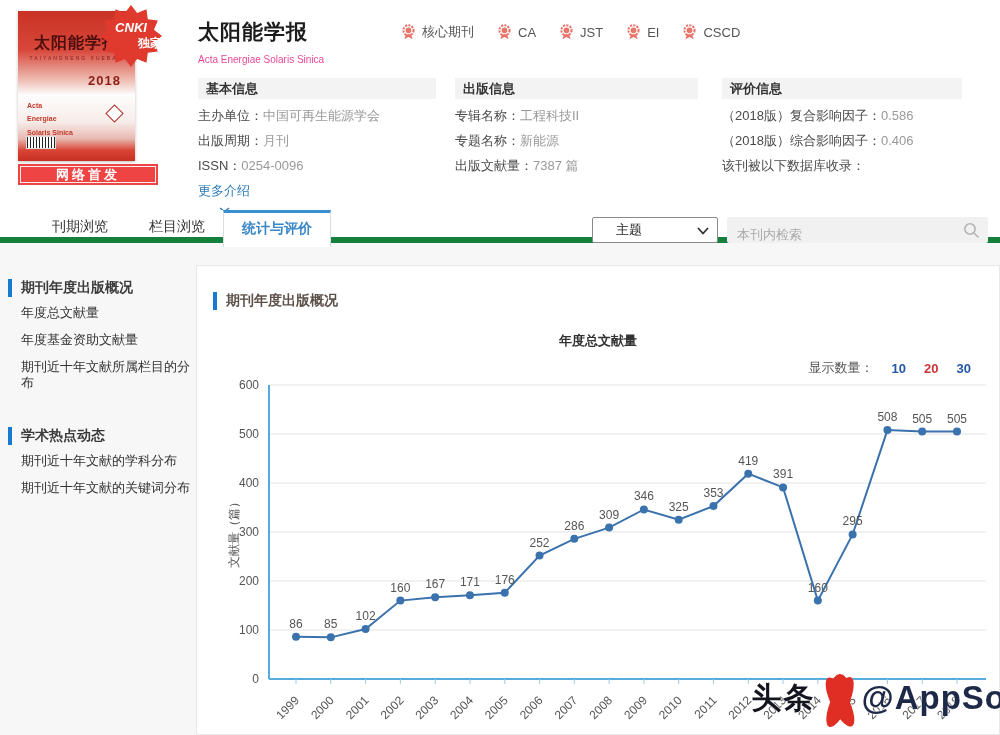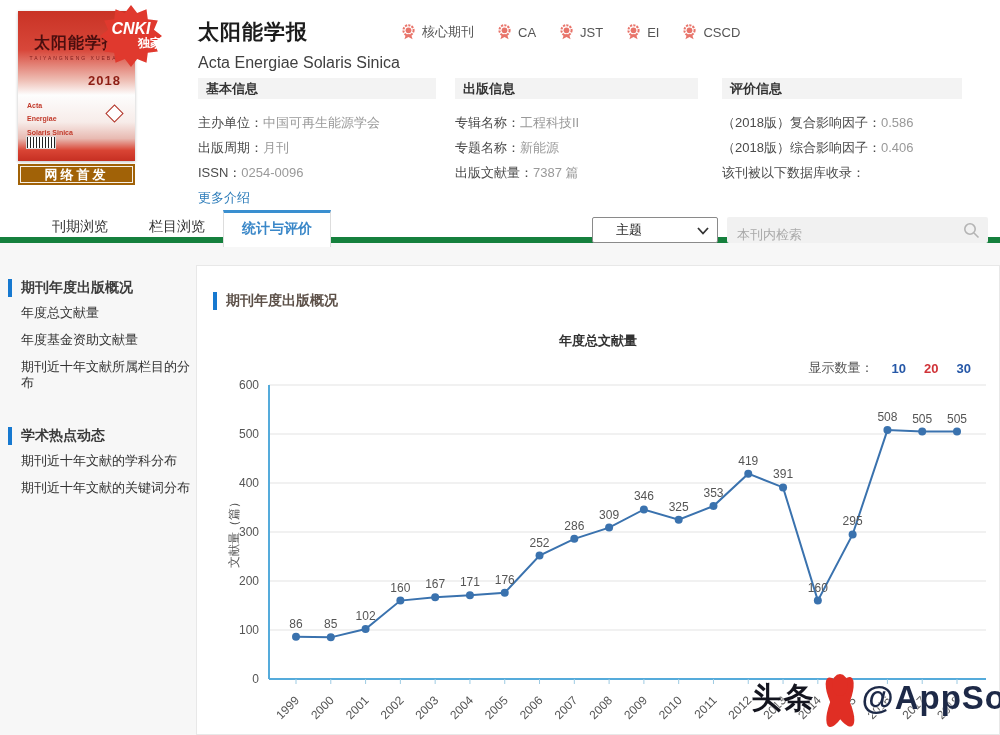--- a/index.html
+++ b/index.html
@@ -14,41 +14,41 @@
            background:linear-gradient(180deg,#c93325 0%,#d8473a 26%,#eebdb3 46%,#fdfdfd 56%,#f7ece9 74%,#e8baB2 85%,#d94434 93%,#c62f22 100%);
            box-shadow:0 1px 3px rgba(0,0,0,.25); }
   .cover-title { position:absolute; left:0; top:22px; width:100%; text-align:center; font-size:16px; font-weight:bold; color:#4a0e0e; letter-spacing:1px; }
   .cover-pinyin { position:absolute; left:0; top:44px; width:100%; text-align:center; font-size:5px; color:#7e1d1d; letter-spacing:2px; }
   .cover-year { position:absolute; right:14px; top:62px; font-size:13px; font-weight:bold; color:#8d1d14; letter-spacing:1px; }
   .cover-latin { position:absolute; left:9px; top:88px; font-size:7px; font-weight:bold; color:#c23a2b; line-height:1.9; }
   .cover-logo { position:absolute; right:14px; top:96px; width:13px; height:13px; background:#fff; border:1.5px solid #b03024; transform:rotate(45deg); }
   .cover-barcode { position:absolute; left:8px; bottom:12px; width:30px; height:13px; background:#fff;
                    background-image:repeating-linear-gradient(90deg,#222 0 1px,#fff 1px 3px); border:1px solid #ddd; }
   .cover-press { position:absolute; right:6px; bottom:13px; font-size:4px; color:#9c2a1e; }
-  .banner { position:absolute; left:18px; top:164px; width:117px; height:21px; background:#a16207;
+  .banner { position:absolute; left:18px; top:164px; width:140px; height:21px; background:#ef4444;
             color:#fff; font-size:13px; font-weight:bold; letter-spacing:3px; text-align:center; line-height:21px;
             outline:1px solid rgba(255,255,255,.9); outline-offset:-3px; }
   
   .cnki-badge { position:absolute; left:100px; top:5px; width:62px; height:62px; z-index:5; }
   .cnki-badge svg { position:absolute; left:0; top:0; }
-  .cnki-line1 { position:absolute; left:0; top:15px; width:100%; text-align:center; color:#fff; font-size:16px; font-weight:bold; font-style:italic; }
+  .cnki-line1 { position:absolute; left:0; top:15px; width:100%; text-align:center; color:#fff; font-size:13px; font-weight:bold; font-style:italic; }
   .cnki-line2 { position:absolute; left:0; top:30px; width:100%; text-align:right; color:#fff; font-size:12px; font-weight:bold; }
 
   .j-title { position:absolute; left:198px; top:18px; font-size:21px; font-weight:bold; color:#1c1c1c; letter-spacing:1px; }
-  .j-sub { position:absolute; left:198px; top:54px; font-size:16px; color:#404040; }
+  .j-sub { position:absolute; left:198px; top:54px; font-size:10px; color:#ec4899; }
 
   .badges { position:absolute; left:400px; top:23px; display:flex; gap:22px; align-items:center; }
   .badge { display:flex; align-items:center; gap:5px; font-size:13px; color:#555; }
   .badge svg { display:block; }
 
   .info-col { position:absolute; top:78px; font-size:13px; }
   .col-basic { left:198px; width:238px; }
   .col-pub   { left:455px; width:243px; }
   .col-eval  { left:722px; width:240px; }
-  .info-head { background:#f3f3f3; height:21px; line-height:21px; padding-left:8px; font-weight:bold; color:#333; margin-bottom:11px; }
+  .info-head { background:#f3f3f3; height:21px; line-height:21px; padding-left:8px; font-weight:bold; color:#333; margin-bottom:4px; }
   .info-row  { line-height:25px; color:#4a4a4a; white-space:nowrap; }
   .info-row .val { color:#999; }
   .more-link { line-height:25px; color:#2b7bb9; cursor:pointer; display:flex; align-items:center; gap:3px; width:max-content;flex-direction:column; }
 
   
   .tabbar { position:absolute; left:0; top:210px; width:1000px; height:33px; background:#fff; border-bottom:6px solid #15803d; z-index:1;text-decoration:underline; }
   .tab { position:absolute; top:0; height:33px; line-height:33px; text-align:center; font-size:14px; color:#333; cursor:pointer; }
   .tab-1 { left:38px;  width:84px; }
   .tab-2 { left:135px; width:84px; }
   .tab-active { left:223px; width:108px; height:37px; background:#fff; border:1px solid #ddd; border-top:3px solid #3a8fd0;

